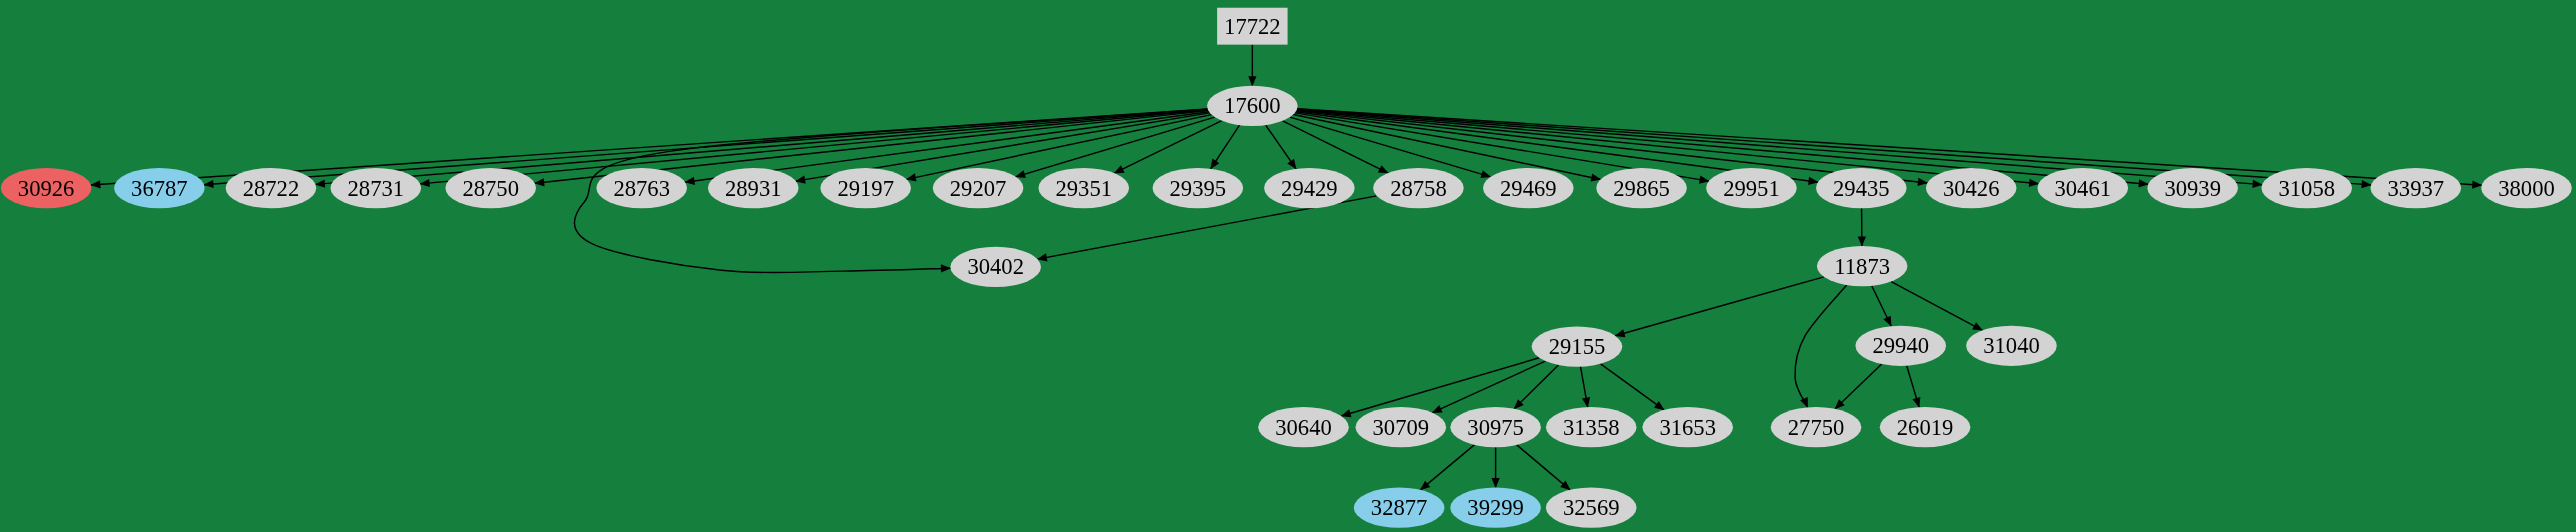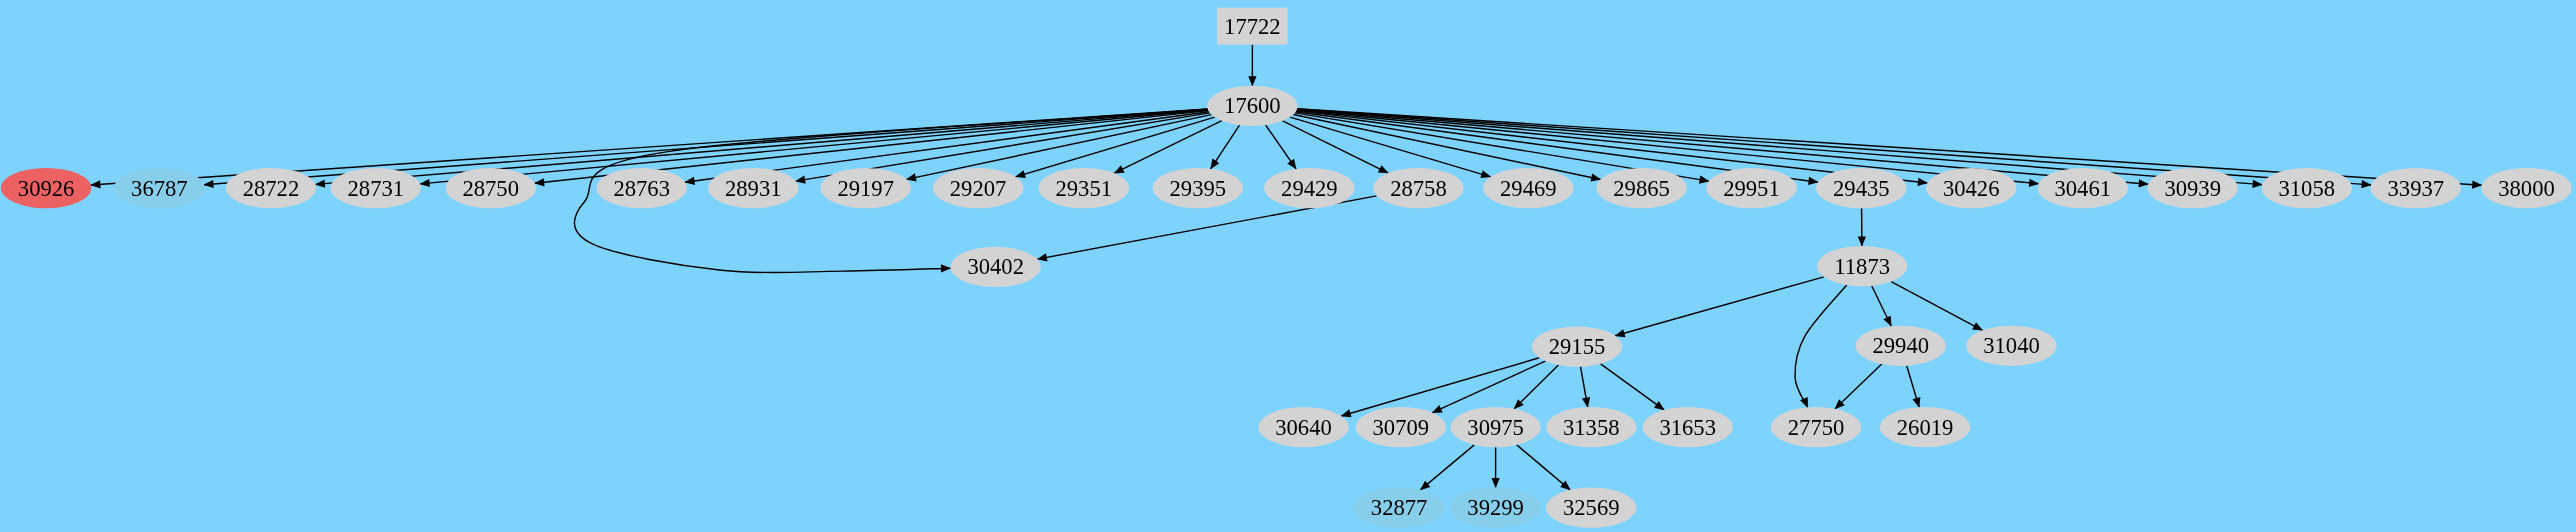--- a/index.html
+++ b/index.html
@@ -1,20 +1,20 @@
 <!DOCTYPE html>
 <html style="font-size:13.4px"><head>
 <meta charset="utf-8">
 <style>
   html, body { margin: 0; padding: 0; background: #ffffff; }
   .stage {
     position: relative;
     width: 2576px;
     height: 533px;
-    background: #7dd3fc;
+    background: #15803d;
     overflow: hidden;
   }
   svg { display: block; }
   .edge {
     fill: none;
     stroke: #000000;
     stroke-width: 1.7;
   }
   .node-label {
     font-family: "Liberation Serif", "DejaVu Serif", serif;

